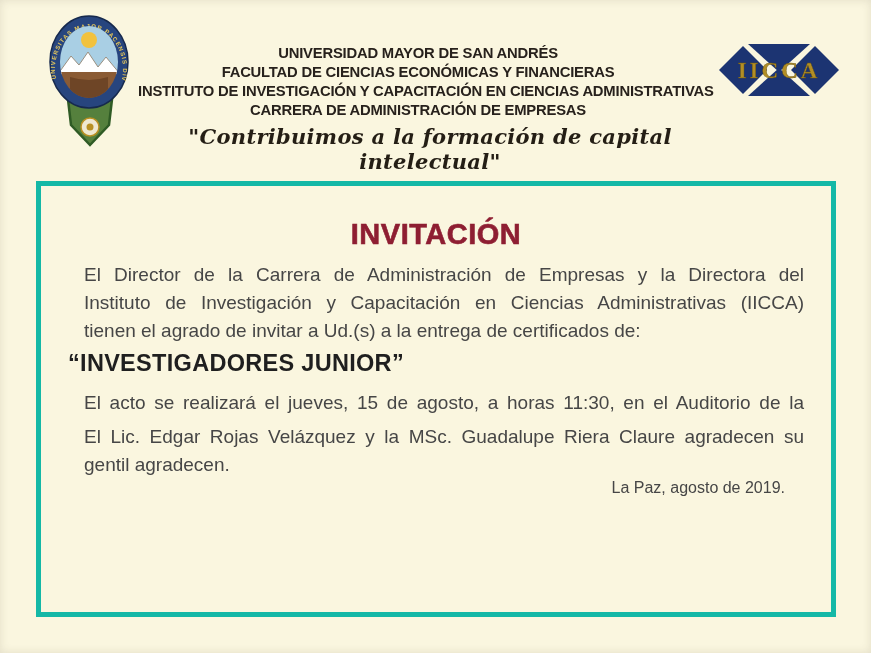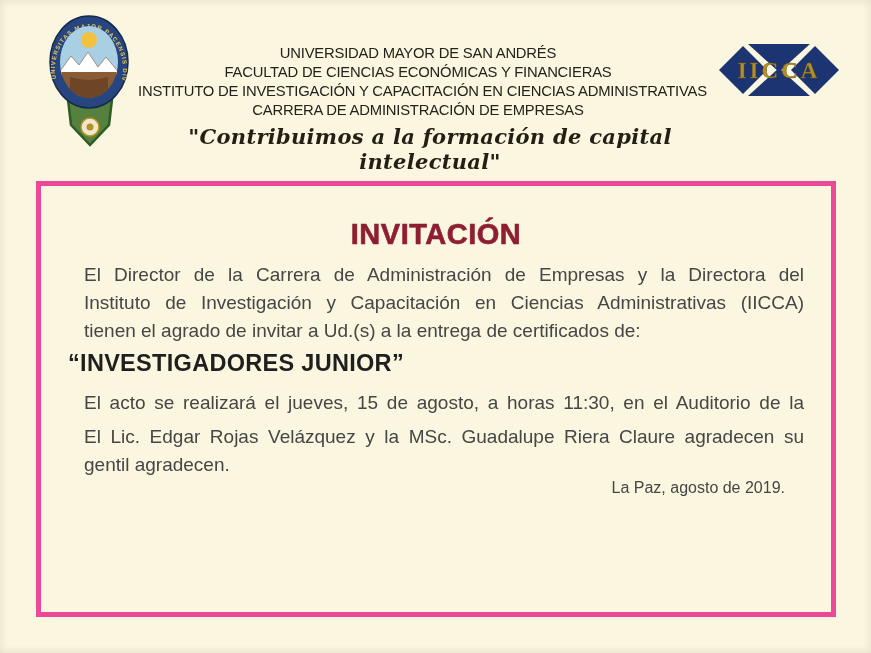--- a/index.html
+++ b/index.html
@@ -8,39 +8,39 @@
     width:871px;height:653px;
     background:#FAF6DF;
     font-family:"Liberation Sans",sans-serif;
     overflow:hidden;
     box-shadow: inset 0 0 10px rgba(60,50,30,0.12);
   }
   
   .seal{position:absolute;left:40px;top:15px;width:100px;height:134px;}
   .header-text{
     position:absolute;left:138px;top:44px;width:560px;
-    text-align:center;font-weight:normal;font-size:14.8px;line-height:19px;
+    text-align:center;font-weight:bold;font-size:14.8px;line-height:19px;
     color:#27211C;letter-spacing:-0.2px;
   }
   .header-text div{white-space:nowrap;}
   .tagline{
     position:absolute;left:130px;top:124px;width:600px;
     text-align:center;
     font-family:"DejaVu Serif",serif;font-style:italic;font-weight:bold;
     font-size:21px;color:#241E15;letter-spacing:0.3px;
   }
   .iicca{position:absolute;left:717px;top:41px;width:124px;height:58px;text-align:center;}
   .iicca-text{
     font-family:"Liberation Serif",serif;font-weight:bold;
     letter-spacing:3px;font-size:23px;
   }
   
   .card{
     position:absolute;left:36px;top:181px;width:800px;height:436px;
-    border:5px solid #ec4899;box-sizing:border-box;
+    border:5px solid #14b8a6;box-sizing:border-box;
     padding:28px 27px 0 27px;
   }
   .title{
     margin:5px 0 0 0;text-align:center;
     font-size:29px;line-height:30px;font-weight:bold;color:#8E1E32;
     letter-spacing:0.5px;-webkit-text-stroke:0.6px #8E1E32;
   }
   .para{margin:12px 0 0 0;font-size:19px;line-height:28px;color:#464646;}
   .para div{white-space:nowrap;margin-left:16px;}
   .jline{text-align:justify;text-align-last:justify;}

